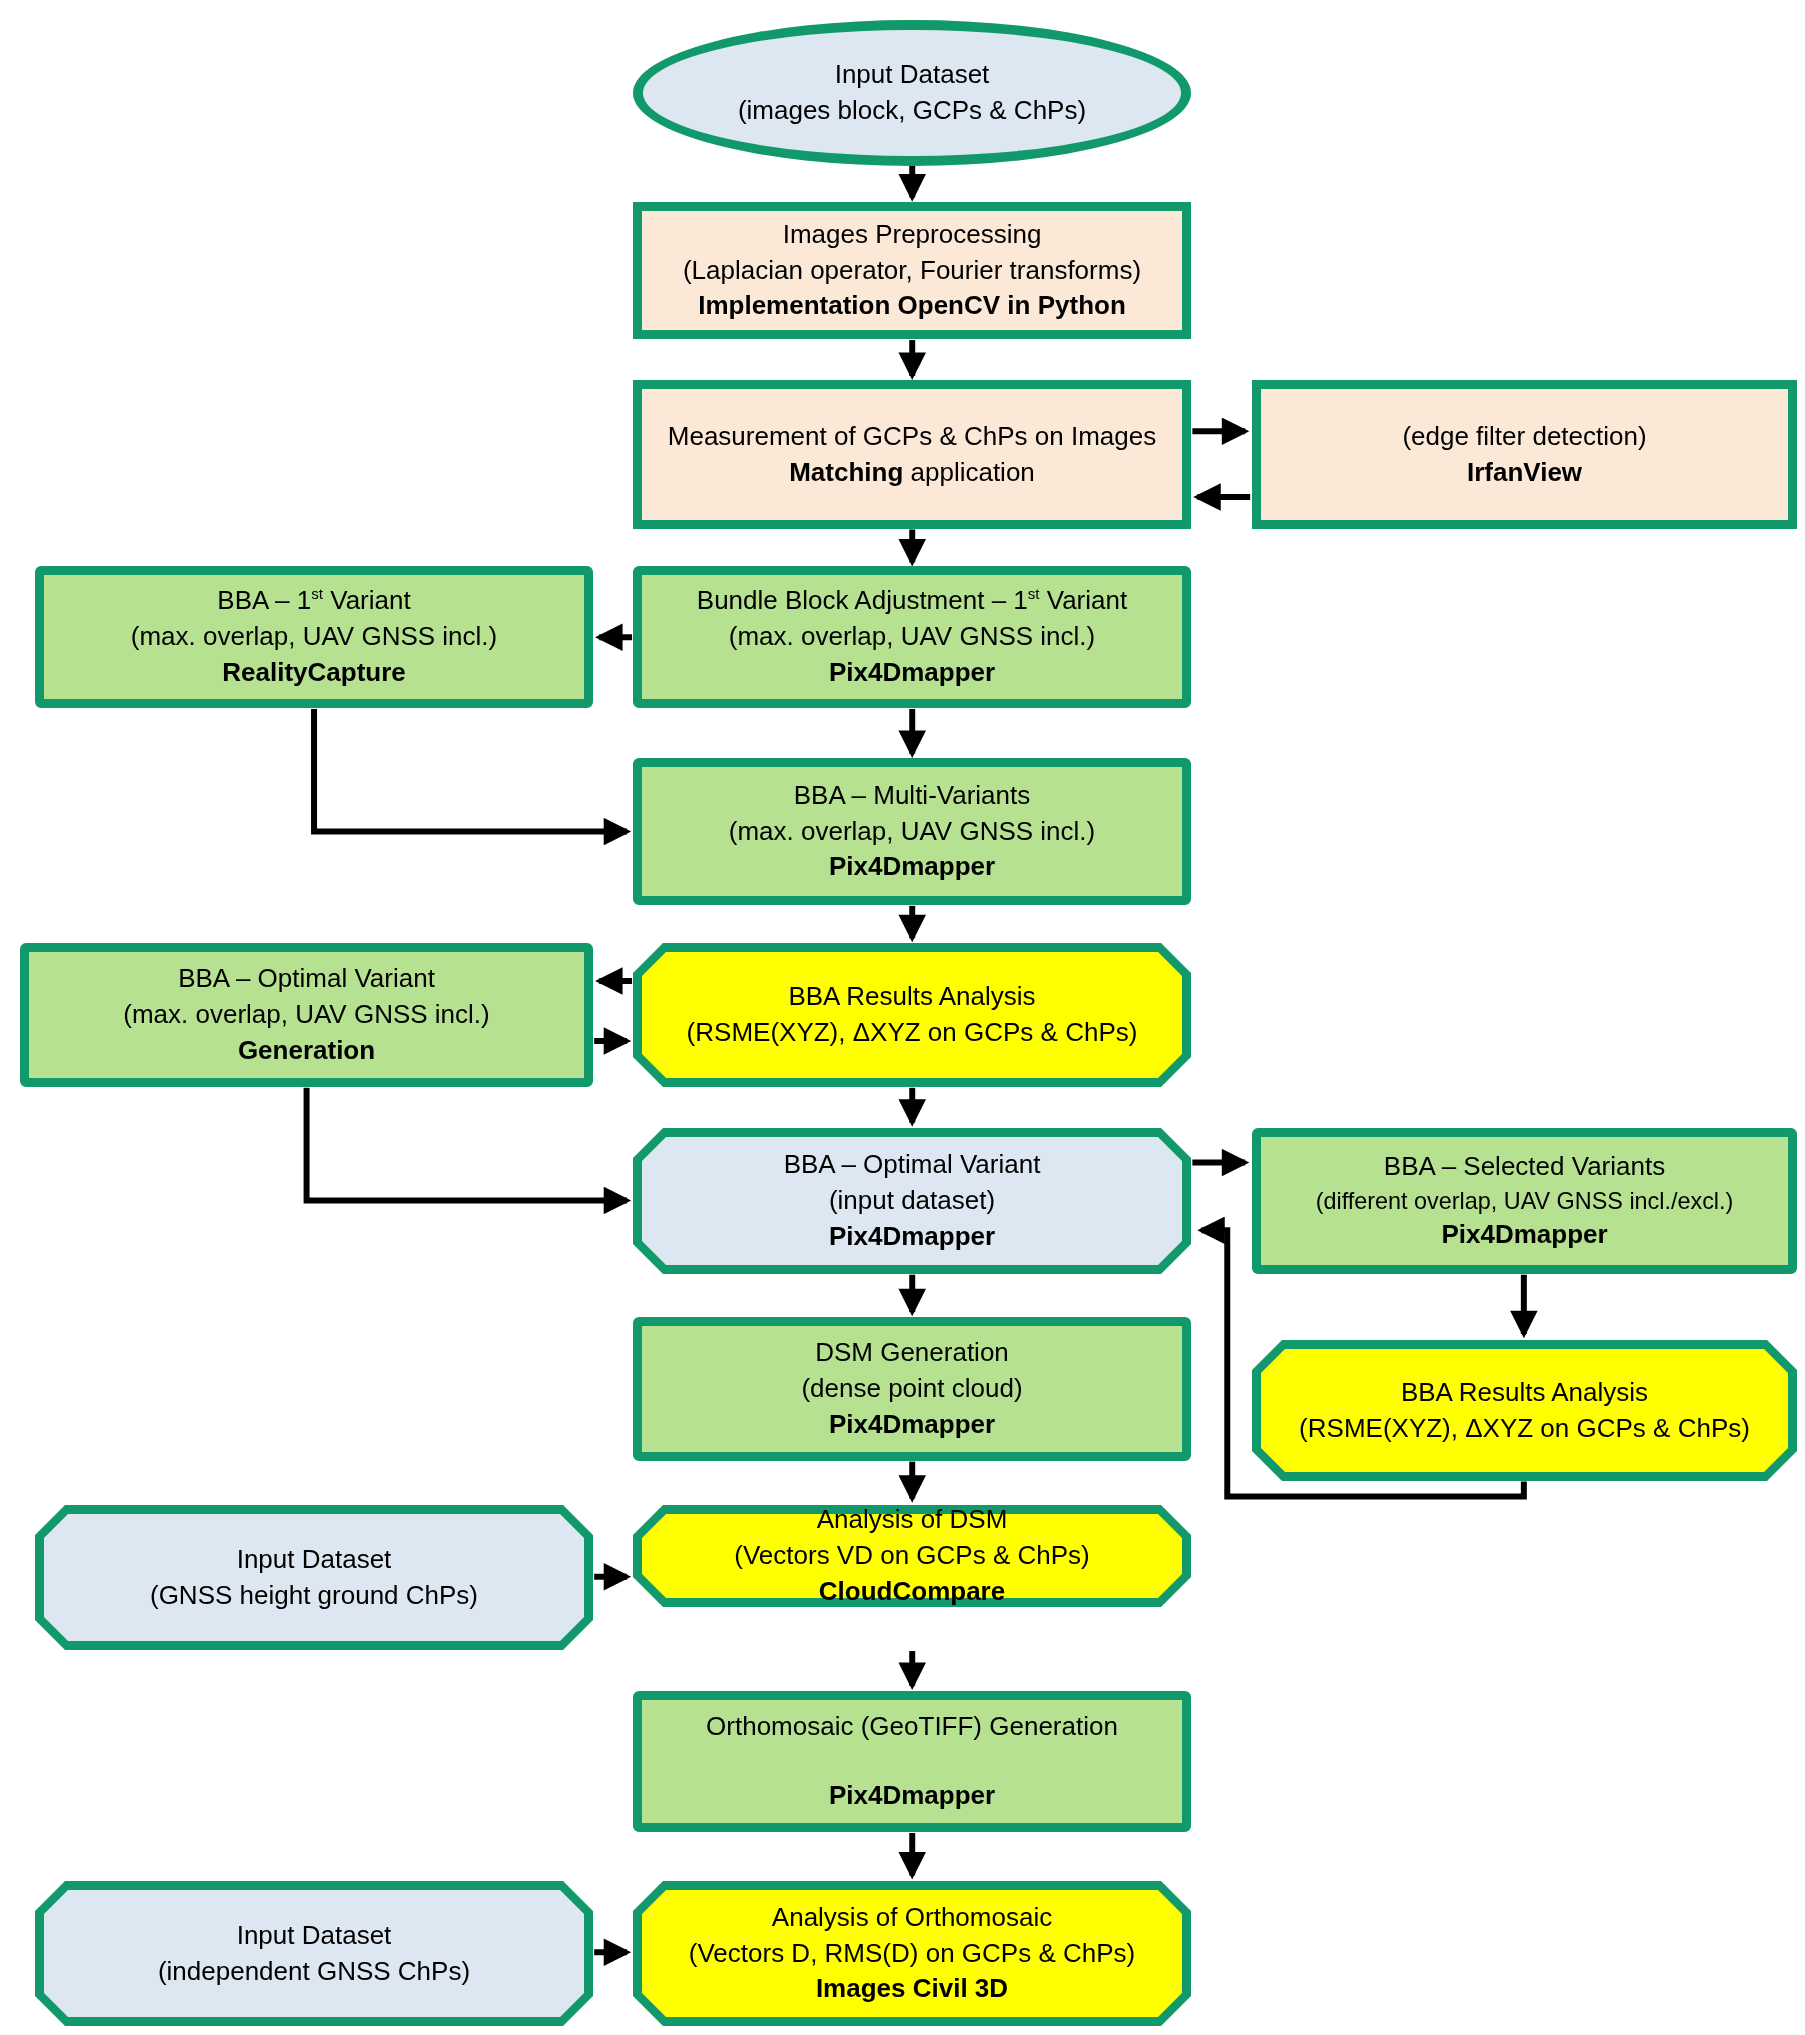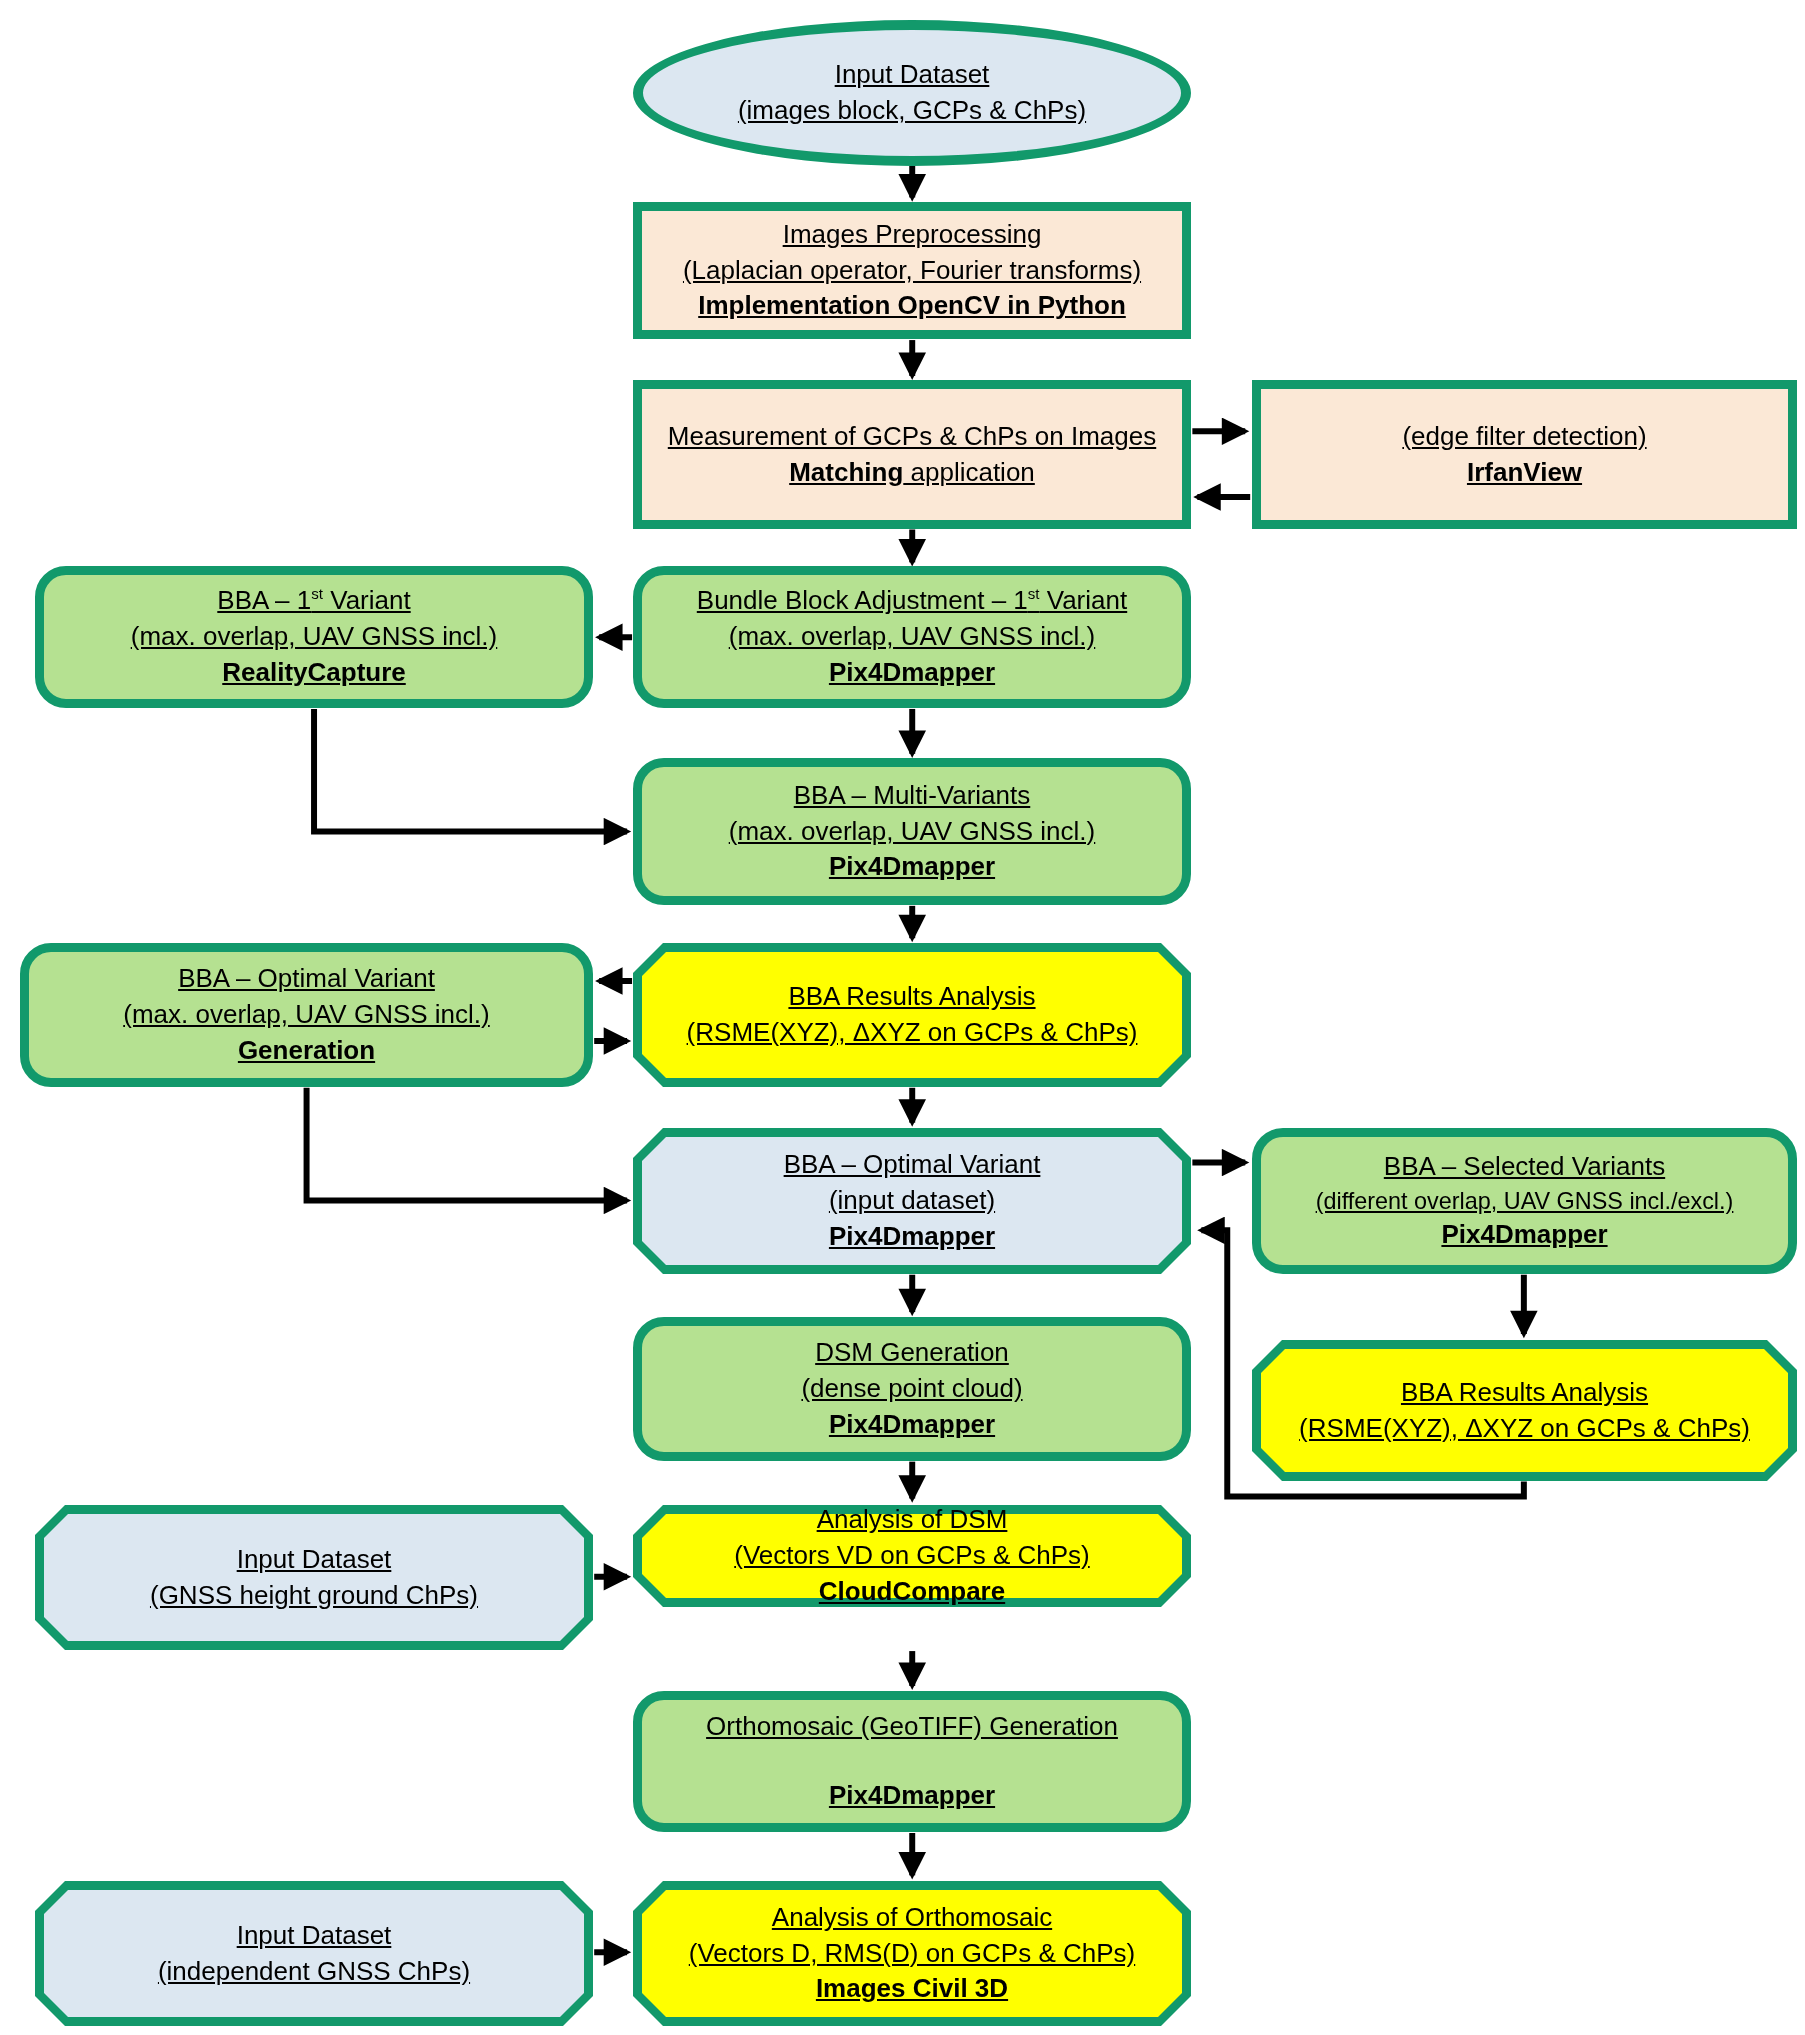--- a/index.html
+++ b/index.html
@@ -8,21 +8,21 @@
     width:1805px;height:2035px;
     background:var(--bg,#ffffff);
     font-family:"Liberation Sans","DejaVu Sans",sans-serif;
     color:#000;
     overflow:hidden;
   }
   .wires{position:absolute;left:0;top:0;z-index:1;}
   .arrow{fill:none;stroke:var(--arrow,#000000);stroke-width:12;}
   .ah{fill:var(--arrow,#000000);}
 
-  .node{position:absolute;display:flex;box-sizing:border-box;z-index:2;text-decoration:underline;}
+  .node{position:absolute;display:flex;box-sizing:border-box;z-index:2;}
   .txt{
     position:relative;z-index:2;flex:1;
     display:flex;flex-direction:column;align-items:center;justify-content:center;
     text-align:center;
   }
   .ln{display:block;white-space:nowrap;font-size:26px;line-height:1.38;}
   .tool{font-weight:bold;}
   .fit{font-size:23.4px;}
   .gap-top{margin-top:33px;}
   sup{font-size:58%;line-height:0;vertical-align:super;}
@@ -32,21 +32,21 @@
     border:10px solid var(--border-green,#12996b);
     border-radius:50%;
   }
   .peach{
     background:var(--fill-peach,#fbe8d6);
     border:9px solid var(--border-green,#12996b);
   }
   .green{
     background:var(--fill-green,#b5e191);
     border:9px solid var(--border-green,#12996b);
-    border-radius:31px;
+    border-radius:6px;
   }
   .oct{background:transparent;border:none;}
   .oct-bg{
     position:absolute;inset:0;
     background:var(--border-green,#12996b);
     clip-path:polygon(30px 0,calc(100% - 30px) 0,100% 30px,100% calc(100% - 30px),calc(100% - 30px) 100%,30px 100%,0 calc(100% - 30px),0 30px);
   }
   .oct-bg::after{
     content:"";position:absolute;inset:9px;
     background:var(--node-fill,#ffff00);

